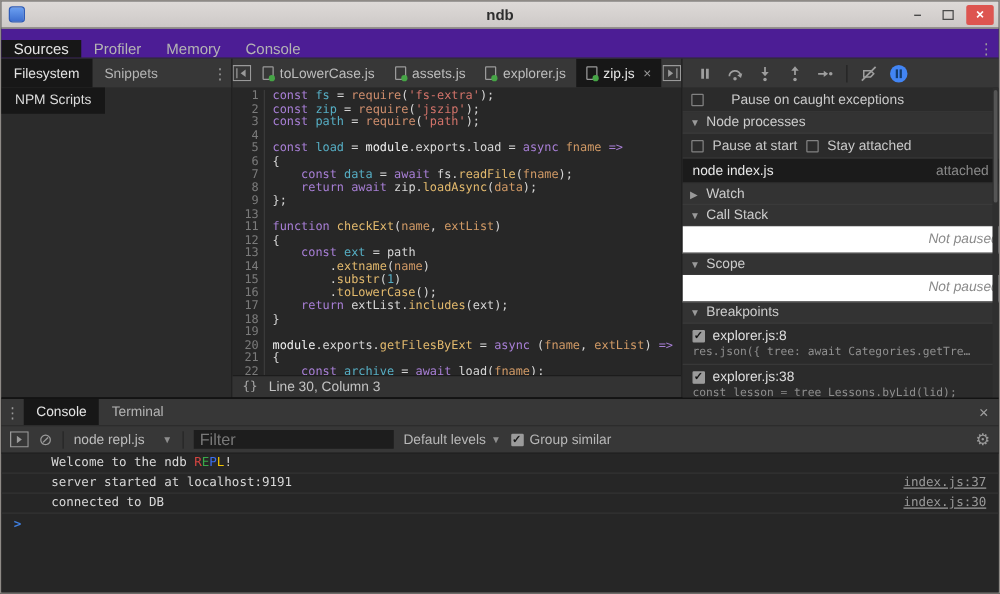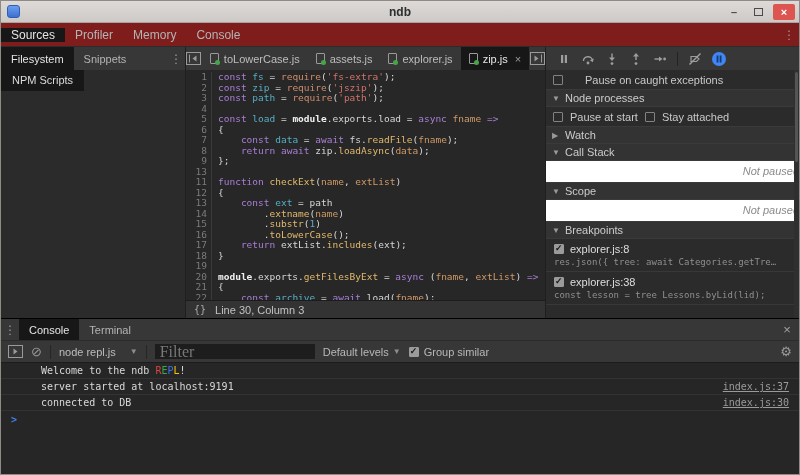--- a/index.html
+++ b/index.html
@@ -16,21 +16,21 @@
   .app-icon{width:13px;height:13px;border-radius:3px;background:linear-gradient(#6b9ff0,#3e6fd0);
     border:1px solid #2f5cb8;margin-left:2px;}
   .win-title{position:absolute;left:0;right:0;text-align:center;font-size:12px;font-weight:bold;color:#2e2e2e;}
   .win-controls{margin-left:auto;display:flex;align-items:center;gap:6px;z-index:1;}
   .win-btn{width:18px;height:16px;display:flex;align-items:center;justify-content:center;
     font-size:11px;color:#4a4a4a;cursor:default;}
   .win-btn.min{font-weight:bold;}
   .win-btn.max .box{width:9px;height:8px;border:1px solid #4a4a4a;display:block;}
   .win-btn.close{background:#dd5550;border-radius:2px;color:#fff;font-weight:bold;width:22px;}
   
-  .row-tabs{height:24px;flex:0 0 24px;background:#7f1d1d;display:flex;align-items:center;border-bottom:1px solid #2c2c2c;}
+  .row-tabs{height:24px;flex:0 0 24px;background:#4c1d95;display:flex;align-items:flex-end;border-bottom:1px solid #2c2c2c;}
   .main-tab{padding:0 10px;display:flex;align-items:center;font-size:12px;color:#b4b4b4;cursor:default;}
   .main-tab.active{background:#171717;color:#e4e4e4;}
   .kebab{margin-left:auto;width:20px;display:flex;align-items:center;justify-content:center;
     color:#9a9a9a;font-size:12px;letter-spacing:0;}
   .row-sub{height:23px;flex:0 0 23px;background:#373737;display:flex;align-items:stretch;}
   .sub-left{width:185px;flex:0 0 185px;display:flex;align-items:stretch;border-right:1px solid #1f1f1f;}
   .sub-tab{padding:0 10px;display:flex;align-items:center;font-size:11px;color:#b4b4b4;}
   .sub-tab.active{background:#171717;color:#e4e4e4;}
   .sub-left .kebab{width:18px;}
   .tabstrip{width:360px;flex:0 0 360px;display:flex;align-items:stretch;border-right:1px solid #1f1f1f;overflow:hidden;}
@@ -50,21 +50,21 @@
   .npm-chip{display:inline-block;background:#171717;color:#dcdcdc;font-size:11px;padding:4px 11px 5px;}
   
   .editor{width:360px;flex:0 0 360px;display:flex;flex-direction:column;background:#272727;border-right:1px solid #1f1f1f;min-height:0;}
   .code-area{flex:1;display:flex;overflow:hidden;font-family:"DejaVu Sans Mono",monospace;
     font-size:9.5px;line-height:10.5px;padding-top:2px;}
   .gutter{width:26px;flex:0 0 26px;text-align:right;padding-right:4px;color:#7b7b7b;
     border-right:1px solid #3a3a3a;background:#272727;}
   .code-lines{flex:1;padding-left:6px;white-space:pre;color:#d6d6d6;overflow:hidden;}
   .tk-kw{color:#a87fd6;} .tk-def{color:#56aec4;} .tk-str{color:#d2736a;}
   .tk-req{color:#cf8e6d;} .tk-call{color:#e2b96d;} .tk-arg{color:#d19a66;}
-  .tk-num{color:#56aec4;} .tk-mod{color:#f0f0f0;font-weight:bold;} .tk-pln{color:#d6d6d6;}
+  .tk-num{color:#56aec4;} .tk-mod{color:#f0f0f0;font-weight:normal;} .tk-pln{color:#d6d6d6;}
   .statusbar{height:18px;flex:0 0 18px;background:#333;border-top:1px solid #1c1c1c;
     display:flex;align-items:center;gap:9px;padding:0 8px;font-size:11px;color:#c2c2c2;}
   .braces{color:#a8a8a8;font-family:"DejaVu Sans Mono",monospace;font-size:10px;}
   
   .sidebar-right{flex:1;background:#2b2b2b;font-size:11px;color:#c9c9c9;overflow:hidden;position:relative;}
   .pane-row{display:flex;align-items:center;gap:22px;padding:0 7px;height:20px;border-bottom:1px solid #3a3a3a;}
   .sec-h{display:flex;align-items:center;gap:5px;height:17px;padding:0 6px;background:#333;
     border-bottom:1px solid #3a3a3a;color:#cccccc;}
   .caret{color:#9a9a9a;font-size:8px;width:8px;display:inline-block;}
   .np-checks{display:flex;align-items:center;gap:7px;height:20px;padding:0 7px;border-bottom:1px solid #3a3a3a;}
@@ -86,21 +86,21 @@
   .drawer{flex:0 0 156px;height:156px;border-top:1px solid #000;display:flex;flex-direction:column;background:#262626;}
   .drawer-tabs{height:22px;flex:0 0 22px;background:#373737;display:flex;align-items:stretch;border-bottom:1px solid #2c2c2c;}
   .drawer-tabs .kebab{margin:0;width:18px;}
   .drawer-close{margin-left:auto;width:24px;display:flex;align-items:center;justify-content:center;color:#a0a0a0;font-size:13px;}
   .console-toolbar{height:22px;flex:0 0 22px;background:#373737;display:flex;align-items:center;
     gap:8px;padding:0 7px;border-bottom:1px solid #1c1c1c;font-size:11px;color:#b8b8b8;}
   .tb-sep{width:1px;height:14px;background:#262626;}
   .ctx-select{display:flex;align-items:center;gap:14px;color:#bdbdbd;}
   .tb-caret{color:#8e8e8e;font-size:8px;}
   .filter-input{width:160px;height:15px;background:#1d1d1d;border:none;outline:none;color:#c9c9c9;
-    font-size:16px;padding:0 5px;font-family:Liberation Serif, serif;}
+    font-size:13px;padding:0 5px;font-family:Liberation Sans, sans-serif;}
   .filter-input::placeholder{color:#787878;}
   .levels{display:flex;align-items:center;gap:4px;}
   .group-sim{display:flex;align-items:center;gap:5px;}
   .gear{margin-left:auto;color:#9a9a9a;font-size:13px;}
   .console-msgs{flex:1;font-family:"DejaVu Sans Mono",monospace;font-size:10px;color:#d8d8d8;overflow:hidden;}
   .msg{display:flex;align-items:center;padding:2px 10px 2px 40px;border-bottom:1px solid #333;min-height:15px;}
   .msg-link{margin-left:auto;color:#9a9a9a;text-decoration:underline;}
   .r-red{color:#d64541;} .r-green{color:#39a849;} .r-blue{color:#3c6ff0;} .r-yellow{color:#f2c500;}
   .prompt-row{display:flex;align-items:center;padding:3px 10px;min-height:15px;}
   .prompt{color:#3f7fe0;font-weight:bold;}
@@ -273,20 +273,24 @@
       <div class="sec-h">
         <span class="caret">▼</span>
         <span>Node processes</span>
       </div>
       <div class="np-checks">
         <span class="cb"></span>
         <span>Pause at start</span>
         <span class="cb"></span>
         <span>Stay attached</span>
       </div>
+      <div class="proc-row">
+        <span>node index.js</span>
+        <span class="proc-status">attached</span>
+      </div>
 
       <div class="sec-h">
         <span class="caret">▶</span>
         <span>Watch</span>
       </div>
 
       <div class="sec-h">
         <span class="caret">▼</span>
         <span>Call Stack</span>
       </div>

